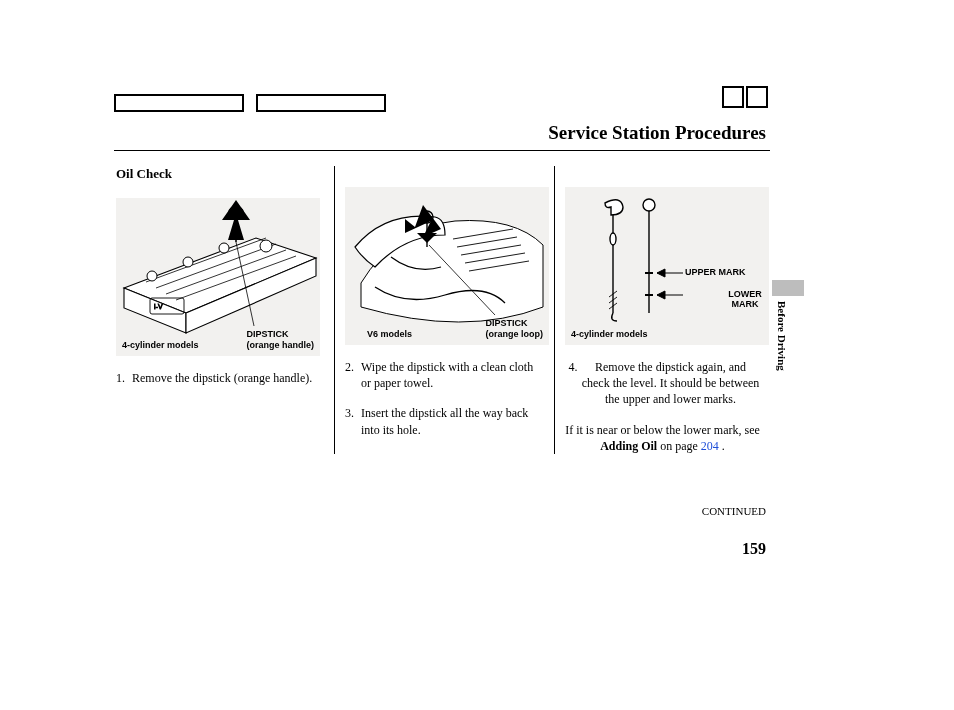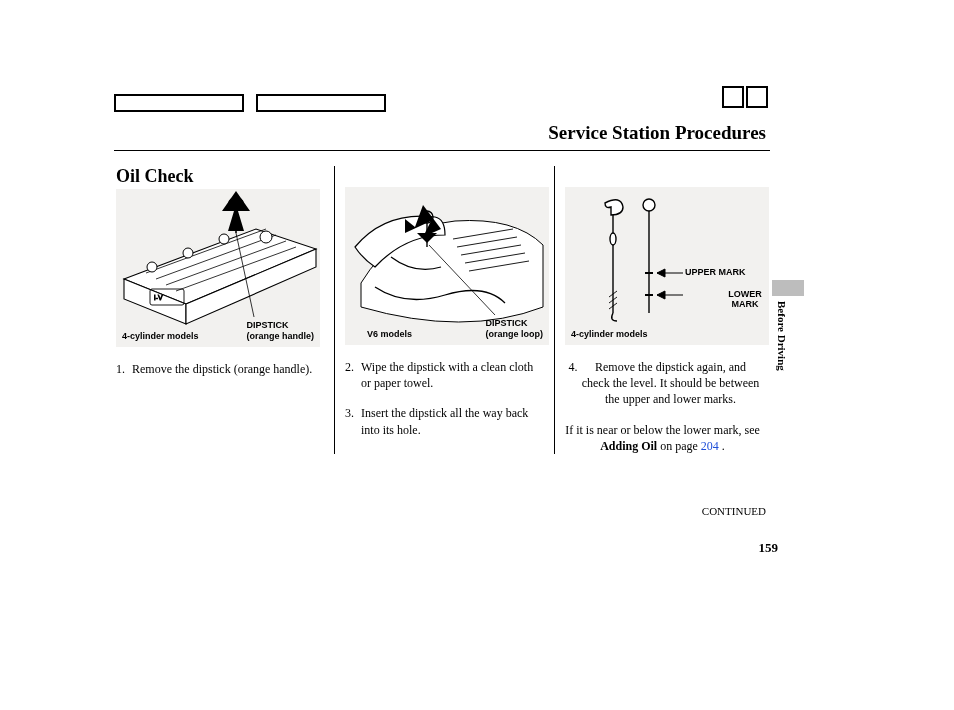--- a/index.html
+++ b/index.html
@@ -20,34 +20,34 @@
   .side-tab-bg { position: absolute; top: 280px; left: 772px; width: 32px; height: 16px; background: #bdbdbd; }
   .side-tab-text { position: absolute; top: 301px; left: 776px; font-size: 11px; font-weight: 600; font-family: Georgia, serif; writing-mode: vertical-rl; text-orientation: mixed; }
 
   
   .content { position: absolute; top: 166px; left: 114px; width: 656px; display: flex; }
   .col { position: relative; padding: 0 10px 0 2px; }
   .col1 { width: 220px; }
   .col2 { width: 220px; border-left: 1px solid #000; padding-left: 10px; }
   .col3 { width: 216px; border-left: 1px solid #000; padding-left: 10px; text-align: center; }
 
-  .subhead { font-size: 18px; font-weight: 700; margin-bottom: 2px; }
+  .subhead { font-size: 13px; font-weight: 700; margin-bottom: 16px; }
 
   .fig-frame { width: 204px; height: 158px; background: #f2f1ef; position: relative; overflow: hidden; }
   .fig-frame svg { width: 100%; height: 100%; display: block; }
   .fig-cap { position: absolute; font-family: Arial, Helvetica, sans-serif; font-size: 9px; font-weight: 700; line-height: 1.15; }
 
   .body-text { font-size: 12px; line-height: 1.35; margin-top: 14px; font-family: Georgia, serif; }
   .step { font-size: 12px; line-height: 1.35; margin-top: 14px; display: flex; font-family: Georgia, serif; }
   .step .n { width: 16px; flex: 0 0 16px; }
   .step .t { flex: 1; }
 
   .link { color: #1d4ed8; }
   .continued { position: absolute; top: 505px; right: 188px; font-size: 11px; font-family: Georgia, serif; }
-  .page-num { position: absolute; top: 540px; right: 176px; font-size: 13px; font-weight: 700; font-family: Georgia, serif; }
+  .page-num { position: absolute; top: 540px; right: 188px; font-size: 16px; font-weight: 700; font-family: Georgia, serif; }
 </style>
 </head>
 <body>
 
 <div class="page">
 
   <div class="top-boxes">
     <div class="top-box"></div>
     <div class="top-box"></div>
   </div>

